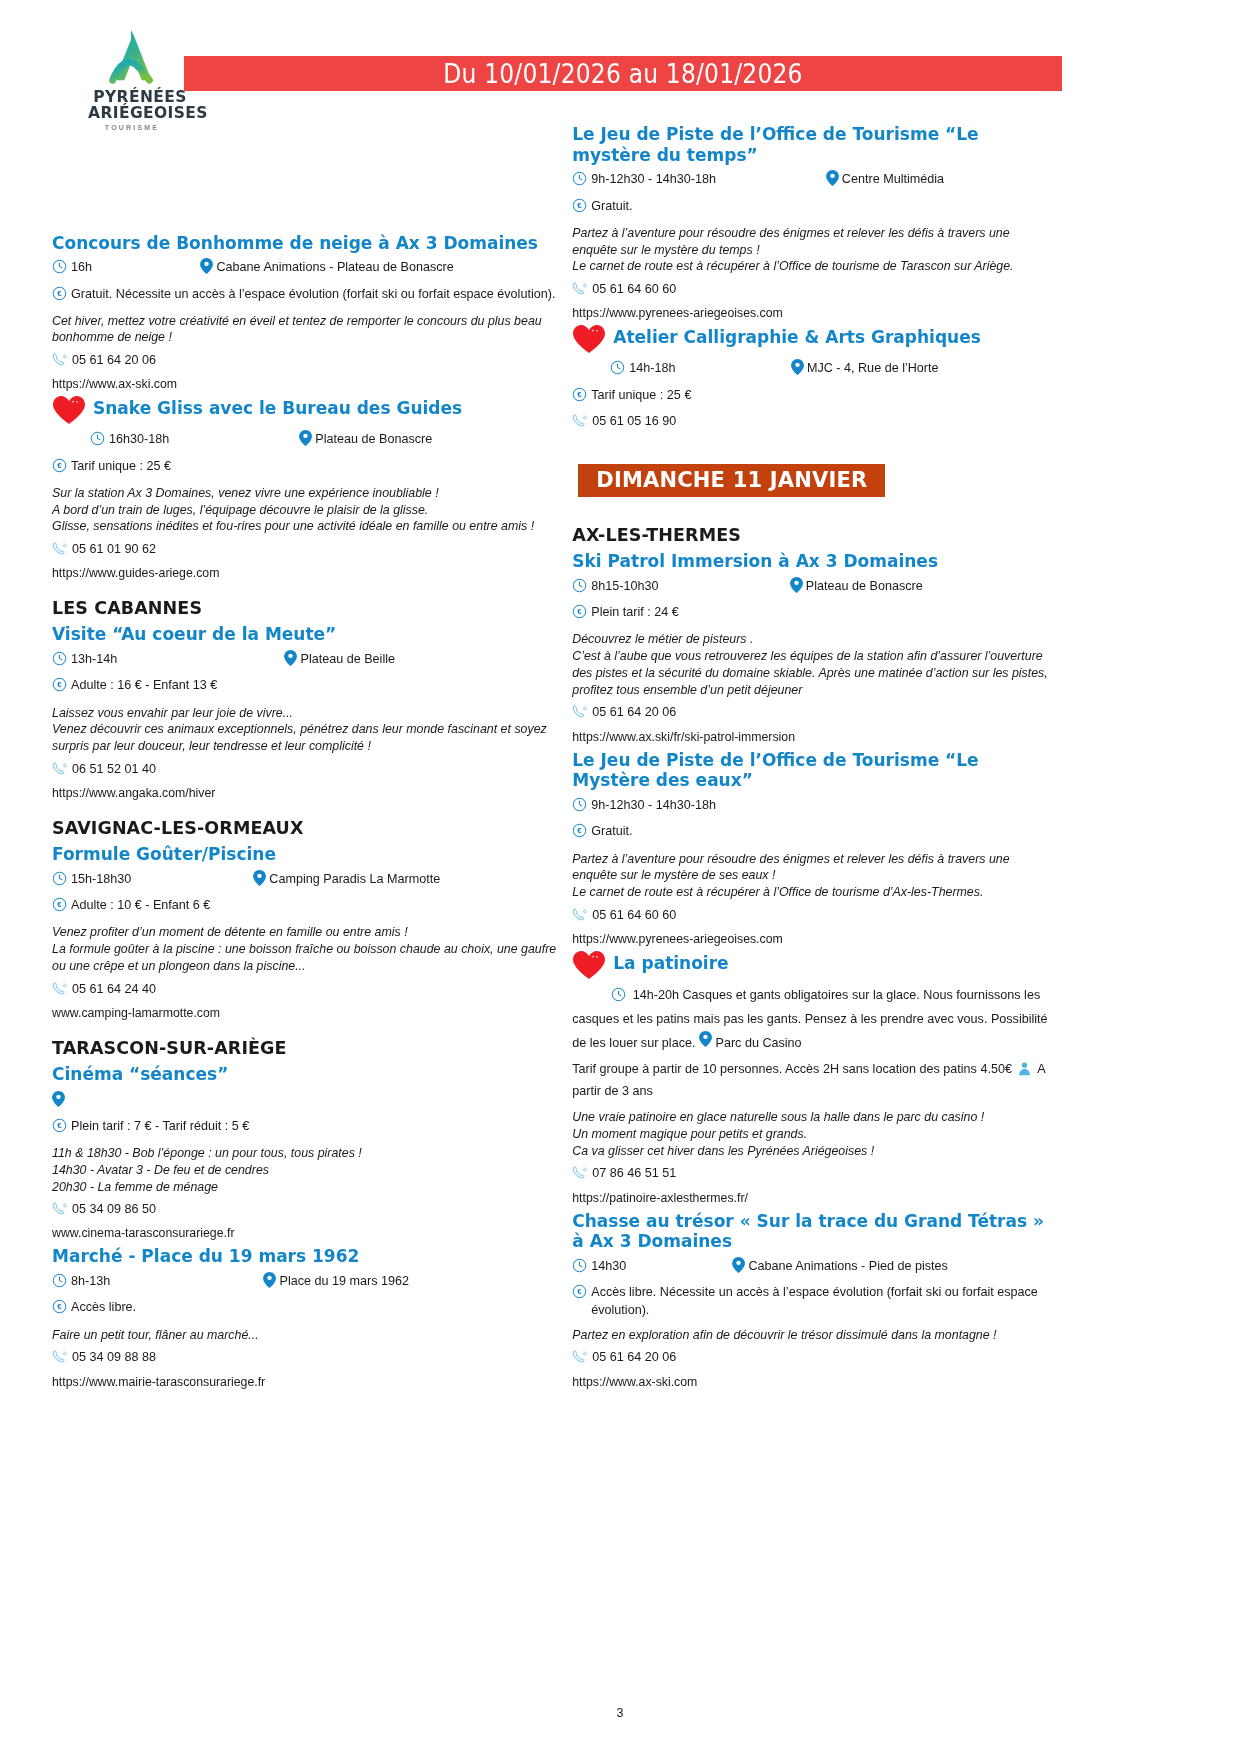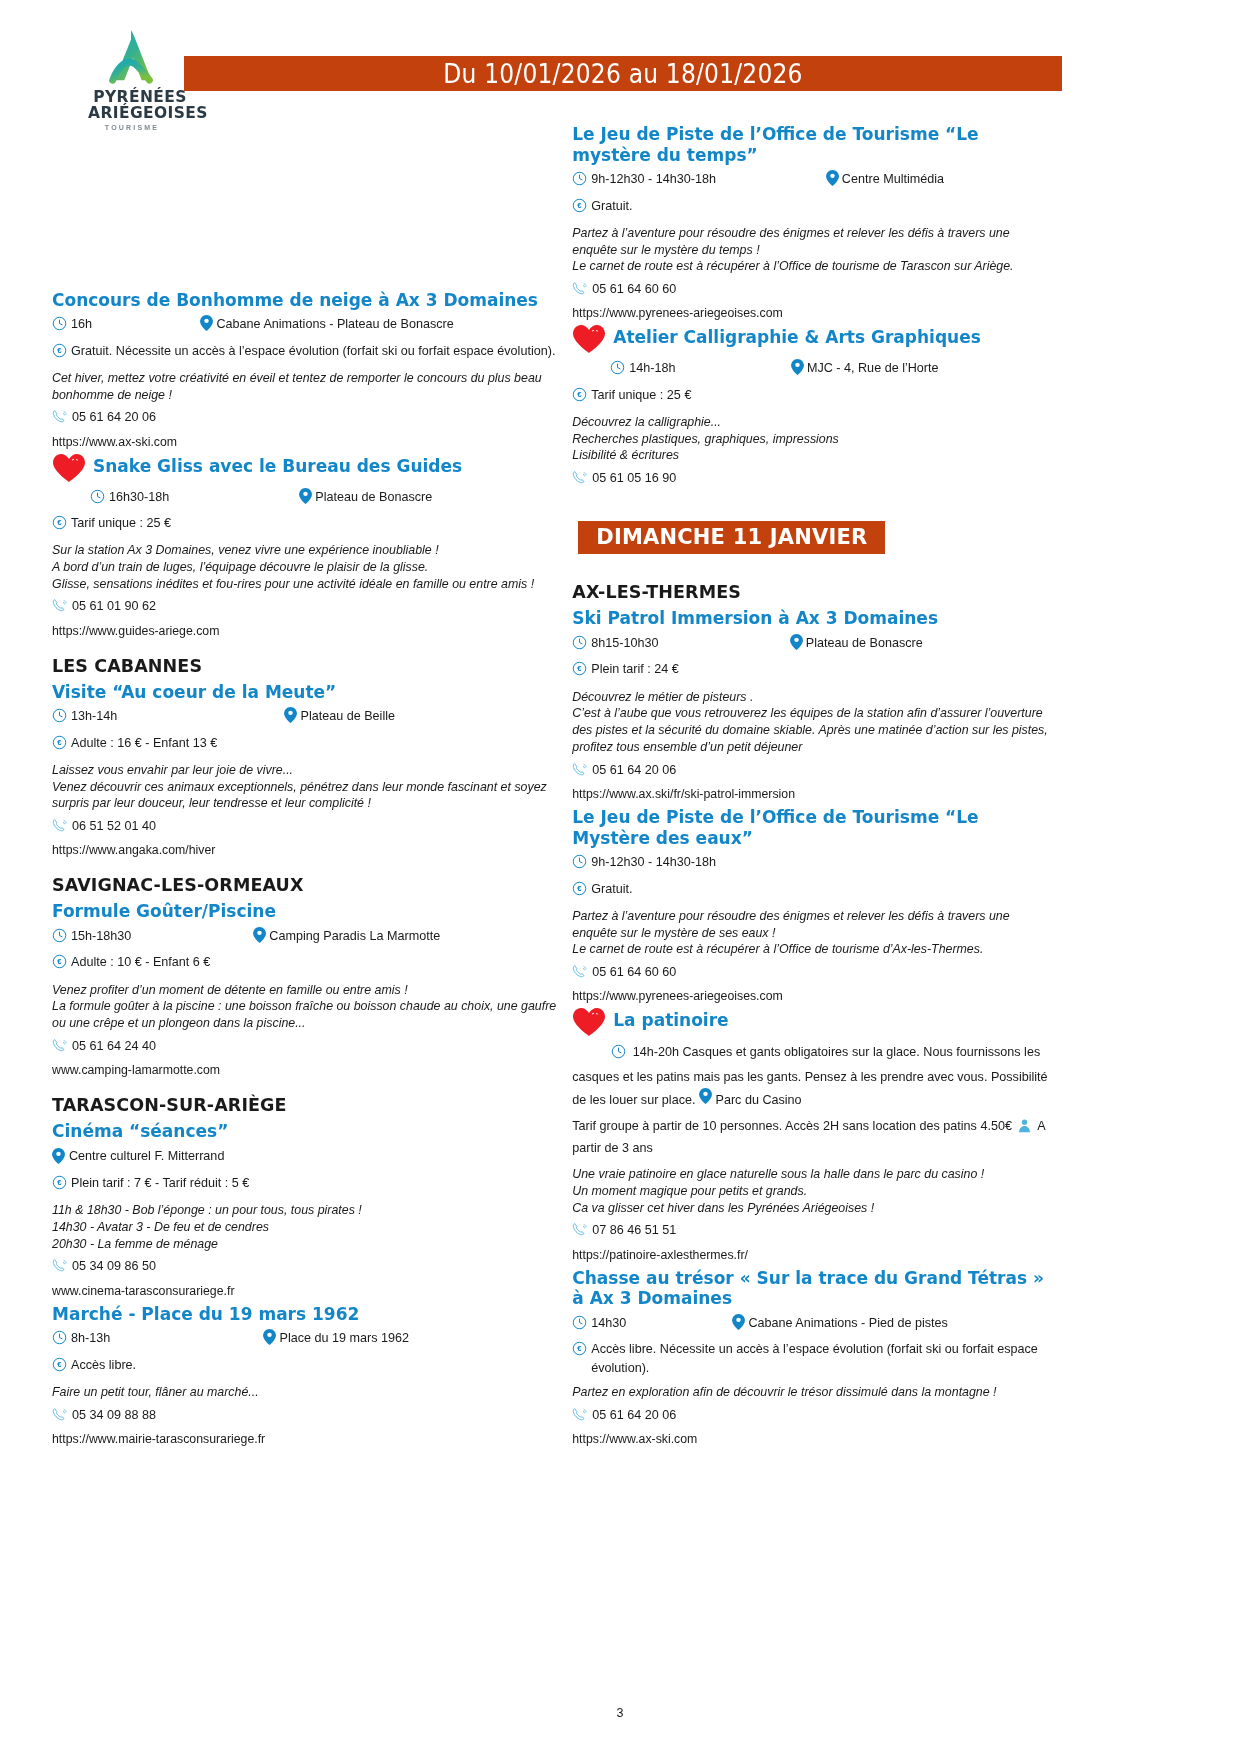--- a/index.html
+++ b/index.html
@@ -26,21 +26,21 @@
     font-weight:bold; color:#2b3a44; line-height:1.02;
     font-size:15.5px; letter-spacing:0.4px; margin-top:2px;margin-left:16px;
   }
   .logo-sub {
     font-size:7px; color:#7e8a90; letter-spacing:2.2px;
     margin-top:2px; font-weight:bold;
   }
   .date-banner {
     position:absolute; left:184px; top:56px;
     width:878px; height:35px;
-    background:#c2410c;
+    background:#ef4444;
     color:#ffffff;
     font-size:26px; font-weight:400;
     display:flex; align-items:center; justify-content:center;
     letter-spacing:0.2px;
     font-family:"DejaVu Sans Condensed","Liberation Sans", sans-serif;
   }
 
   
   .columns {
     position:absolute; left:4px; top:118px;
@@ -288,21 +288,20 @@
           <div class="url">www.camping-lamarmotte.com</div>
         </div>
         <div class="town">TARASCON-SUR-ARIÈGE</div>
         <div class="event">
           <div class="ev-title"><span>Cinéma “séances”</span></div>
           <div class="line">
             <span class="ico"><svg width="13" height="16" viewBox="0 0 24 30">
                 <path d="M12 0 C5.4 0 0 5.4 0 12 C0 20 12 30 12 30 C12 30 24 20 24 12 C24 5.4 18.6 0 12 0 Z" fill="#1286c8"></path>
                 <circle cx="12" cy="11" r="4.2" fill="#ffffff"></circle>
               </svg></span>
-            <span class="txt">Centre culturel F. Mitterrand</span>
           </div>
           <div class="line">
             <span class="ico"><svg width="15" height="15" viewBox="0 0 24 24">
                 <circle cx="12" cy="12" r="10" fill="none" stroke="#1286c8" stroke-width="1.6"></circle>
                 <text x="12" y="16.6" font-size="12.5" font-family="Liberation Sans, sans-serif" fill="#1286c8" text-anchor="middle" font-weight="bold">€</text>
               </svg></span>
             <span class="txt">Plein tarif : 7 € - Tarif réduit : 5 €</span>
           </div>
           <div class="desc">11h &amp; 18h30 - Bob l’éponge  : un pour tous, tous pirates !<br>14h30 - Avatar 3 - De feu et de cendres<br>20h30 - La femme de ménage</div>
           <div class="line">
@@ -401,21 +400,20 @@
               </svg></span>
             <span class="txt">MJC - 4, Rue de l’Horte</span>
           </div>
           <div class="line">
             <span class="ico"><svg width="15" height="15" viewBox="0 0 24 24">
                 <circle cx="12" cy="12" r="10" fill="none" stroke="#1286c8" stroke-width="1.6"></circle>
                 <text x="12" y="16.6" font-size="12.5" font-family="Liberation Sans, sans-serif" fill="#1286c8" text-anchor="middle" font-weight="bold">€</text>
               </svg></span>
             <span class="txt">Tarif unique : 25 €</span>
           </div>
-          <div class="desc">Découvrez la calligraphie...<br>Recherches plastiques, graphiques, impressions<br>Lisibilité &amp; écritures</div>
           <div class="line">
             <span class="ico"><svg width="16" height="15" viewBox="0 0 26 24">
                 <path d="M4.2 2.4 C2.4 3.6 1.6 6.2 2.4 8.8 C3.8 13.6 8.4 18.4 13.4 20.2 C15.9 21.1 18.4 20.4 19.6 18.6 L16.2 15.6 C15.4 16.3 14.4 16.5 13.5 16 C11.2 14.8 8.6 12.2 7.5 9.9 C7 9 7.2 8 7.9 7.2 Z" fill="none" stroke="#58b6e2" stroke-width="1.5" stroke-linejoin="round"></path>
                 <path d="M19.5 3.8 C21.3 4.8 22.5 6.4 22.8 8.2" fill="none" stroke="#58b6e2" stroke-width="1.4" stroke-linecap="round"></path>
                 <path d="M18.6 7.1 C19.6 7.6 20.2 8.4 20.4 9.3" fill="none" stroke="#58b6e2" stroke-width="1.4" stroke-linecap="round"></path>
               </svg></span>
             <span class="txt">05 61 05 16 90</span>
           </div>
         </div>
         <div style="text-align:left"><span class="day-banner">DIMANCHE 11 JANVIER</span></div>

